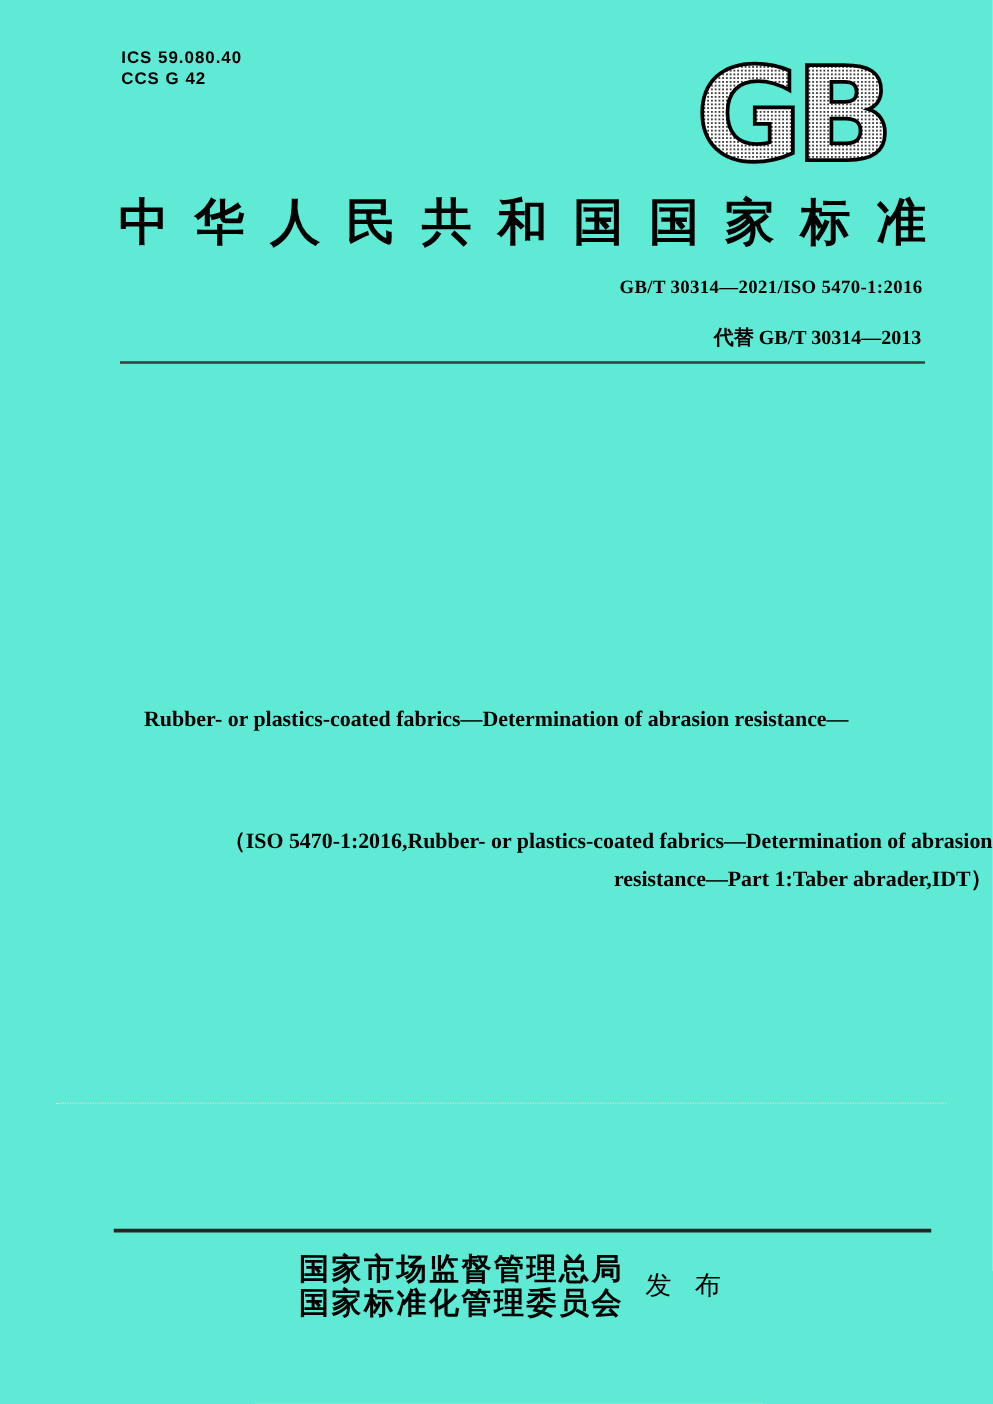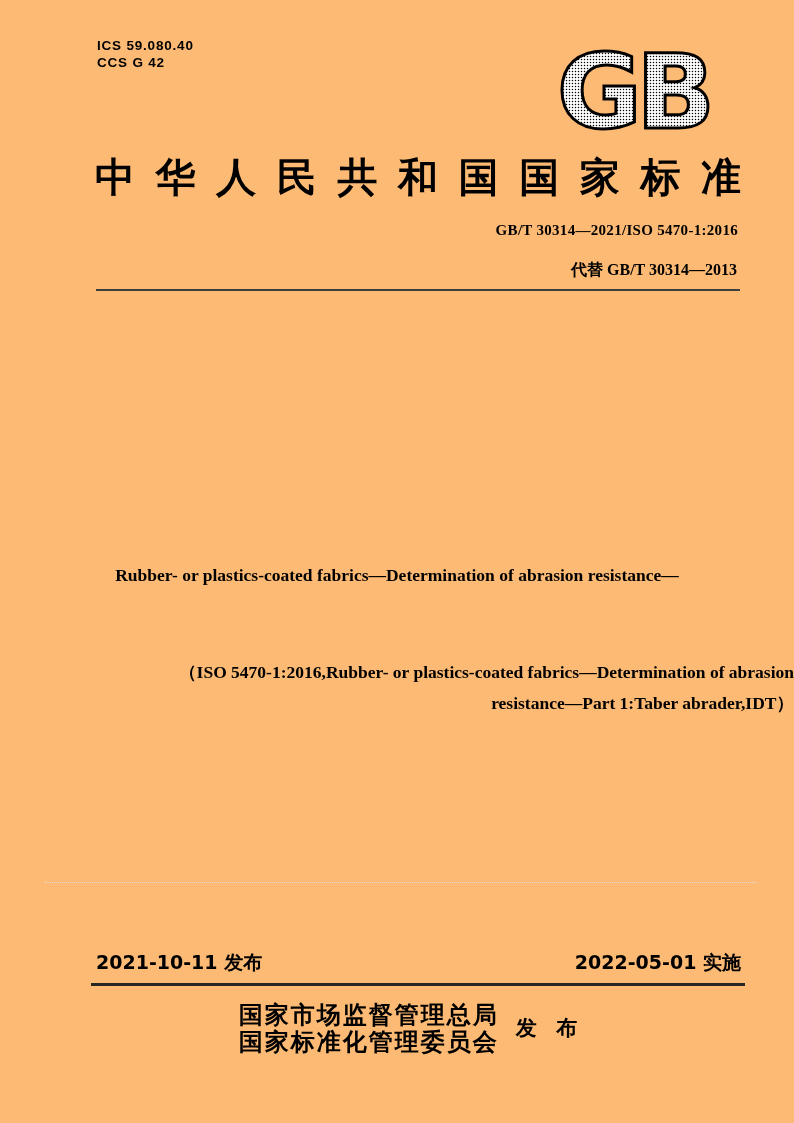--- a/index.html
+++ b/index.html
@@ -4,21 +4,21 @@
 <style>
   * { margin: 0; padding: 0; box-sizing: border-box; }
   html, body { width: 794px; height: 1123px; }
   body {
     background: #ffffff;
     color: #111;
     font-family: "Liberation Sans", sans-serif;
     position: relative;
     overflow: hidden;
   }
-  .page { position: absolute; inset: 0; background: #fdba74; }
+  .page { position: absolute; inset: 0; background: #5eead4; }
 
   
   .ics-block {
     position: absolute; left: 97px; top: 37px;
     font-family: "Liberation Sans", sans-serif;
     font-weight: bold; font-size: 13.5px; line-height: 17px;
     letter-spacing: 0.8px; color: #000;
   }
 
   
@@ -101,21 +101,21 @@
     position: absolute; left: 0; top: 1001px; width: 794px;
     display: flex; justify-content: center; align-items: center; gap: 17px; padding-left: 28px;
   }
   .publisher-names {
     font-family: "DejaVu Serif", "Liberation Serif", serif;
     font-weight: bold; font-size: 24px; line-height: 27px;
     letter-spacing: 2px; color: #000; white-space: nowrap;
   }
   .release-label {
     font-family: "DejaVu Sans", "Liberation Sans", sans-serif;
-    font-weight: bold; font-size: 21px; letter-spacing: 6px; color: #000;
+    font-weight: normal; font-size: 21px; letter-spacing: 6px; color: #000;
     white-space: nowrap;
   }
 </style>
 </head>
 <body>
 
 <div class="page">
 
   <div class="ics-block">
     <div>ICS 59.080.40</div>
@@ -144,30 +144,20 @@
     <div>Rubber- or plastics-coated fabrics—Determination of abrasion resistance—</div>
   </div>
 
   <div class="iso-ref">
     <div>（ISO 5470-1:2016,Rubber- or plastics-coated fabrics—Determination of abrasion</div>
     <div>resistance—Part 1:Taber abrader,IDT）</div>
   </div>
 
   <div class="scan-noise"></div>
 
-  <div class="dates-row">
-    <div>
-      <span>2021-10-11</span>
-      <span>发布</span>
-    </div>
-    <div>
-      <span>2022-05-01</span>
-      <span>实施</span>
-    </div>
-  </div>
 
   <div class="rule-bottom"></div>
 
   <div class="publisher-row">
     <div class="publisher-names">
       <div>国家市场监督管理总局</div>
       <div>国家标准化管理委员会</div>
     </div>
     <div class="release-label">发 布</div>
   </div>

